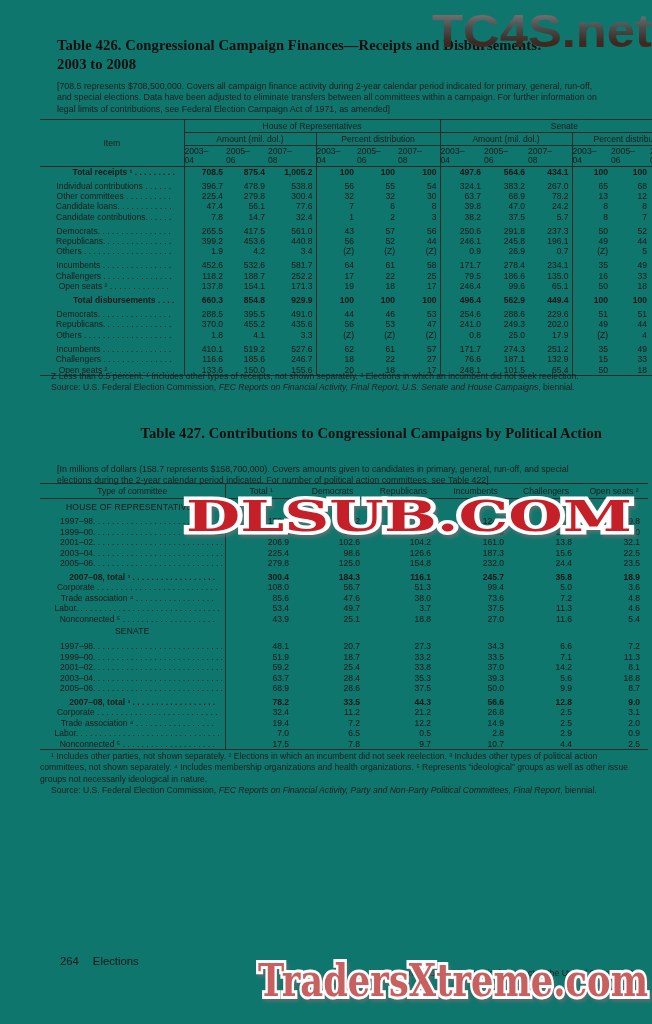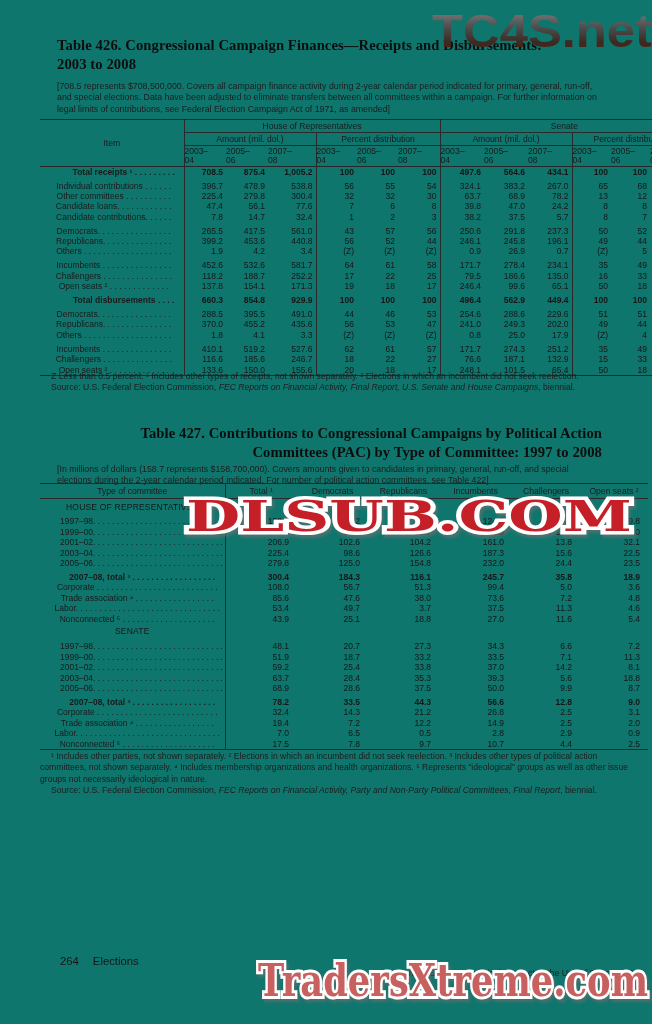--- a/index.html
+++ b/index.html
@@ -423,21 +423,20 @@
       </tbody>
   </table>
 
   <div class="footnotes" style="top:371px;">
     <p>Z Less than 0.5 percent. ¹ Includes other types of receipts, not shown separately. ² Elections in which an incumbent did not seek reelection.</p>
     <p><span>Source: U.S. Federal Election Commission, </span><span class="src-italic">FEC Reports on Financial Activity, Final Report, U.S. Senate and House Campaigns</span><span>, biennial.</span></p>
   </div>
 
   <div class="tbl-title" style="top:424px;text-align:right;">
     <div>Table 427. Contributions to Congressional Campaigns by Political Action</div>
-    <div>Committees (PAC) by Type of Committee: 1997 to 2008</div>
   </div>
   <div class="tbl-note" style="top:464px;">[In millions of dollars (158.7 represents $158,700,000). Covers amounts given to candidates in primary, general, run-off, and special elections during the 2-year calendar period indicated. For number of political action committees, see Table 422]</div>
 
   <table class="t427" style="top:483px;">
     <colgroup>
       <col style="width:185px">
         <col style="width:72px">
         <col style="width:71px">
         <col style="width:71px">
       <col style="width:73px">
@@ -604,21 +603,21 @@
           <td class="num">78.2</td>
           <td class="num">33.5</td>
           <td class="num">44.3</td>
           <td class="num">56.6</td>
           <td class="num">12.8</td>
           <td class="num">9.0</td>
         </tr>
         <tr class="type">
           <td class="lbl">Corporate  . . . . . . . . . . . . . . . . . . . . . . . . . .</td>
           <td class="num">32.4</td>
-          <td class="num">14.3</td>
+          <td class="num">11.2</td>
           <td class="num">21.2</td>
           <td class="num">26.8</td>
           <td class="num">2.5</td>
           <td class="num">3.1</td>
         </tr>
         <tr class="type">
           <td class="lbl">Trade association ⁴  . . . . . . . . . . . . . . . . .</td>
           <td class="num">19.4</td>
           <td class="num">7.2</td>
           <td class="num">12.2</td>

